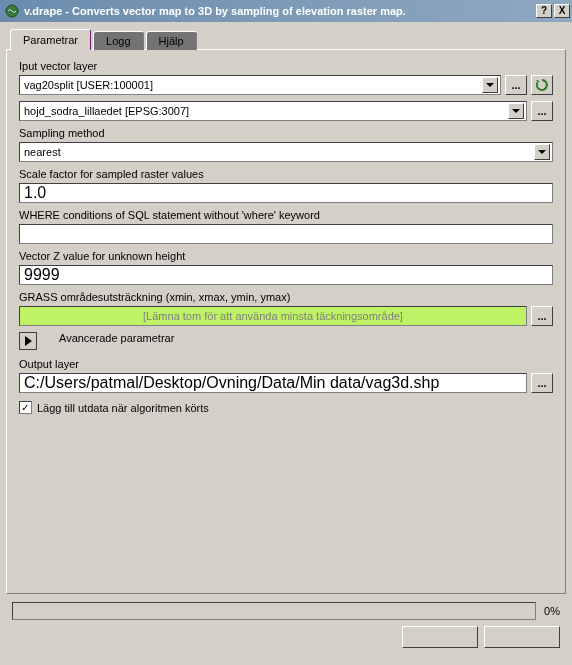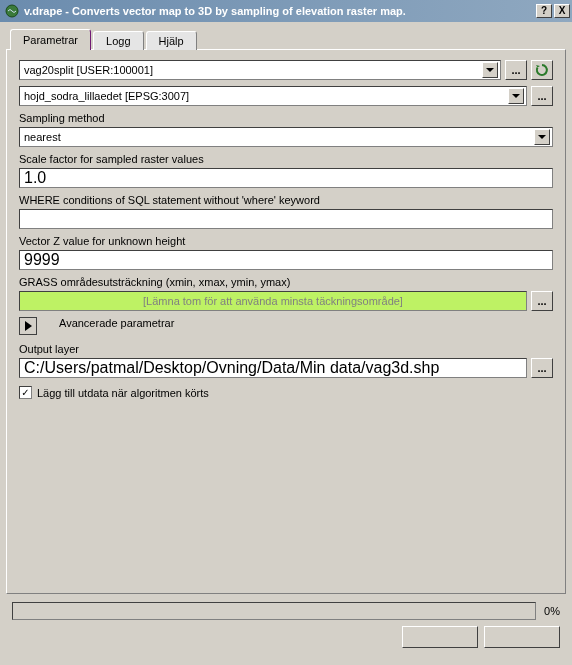--- a/index.html
+++ b/index.html
@@ -51,21 +51,21 @@
       padding: 8px 6px 4px 6px;
     }
     .tabs {
       display: flex;
       position: relative;
       top: 1px;
       margin-left: 4px;
     }
     .tab {
       padding: 3px 12px;
-      background: #e5e5e5;
+      background: #737373;
       border: 1px solid #808080;
       border-bottom: none;
       border-top-left-radius: 3px;
       border-top-right-radius: 3px;
       margin-right: 2px;
       cursor: pointer;
       position: relative;
     }
     .tab.active {
       border-top: 1px solid #fff;
@@ -232,20 +232,21 @@
 <div class="content">
   <div class="tabs">
     <div class="tab active">Parametrar</div>
     <div class="tab inactive">Logg</div>
     <div class="tab inactive">Hjälp</div>
   </div>
 
   <div class="panel">
 
     <div class="field-group">
+      <span class="field-label">Iput vector layer</span>
       <div class="field-row">
         <div class="select-box">
           <span>vag20split [USER:100001]</span>
           <div class="dropdown-btn">
               <div class="caret-down"></div>
             </div>
         </div>
         <div class="icon-btn">...</div>
         <div class="icon-btn">
           <svg width="14" height="14" viewBox="0 0 14 14">

